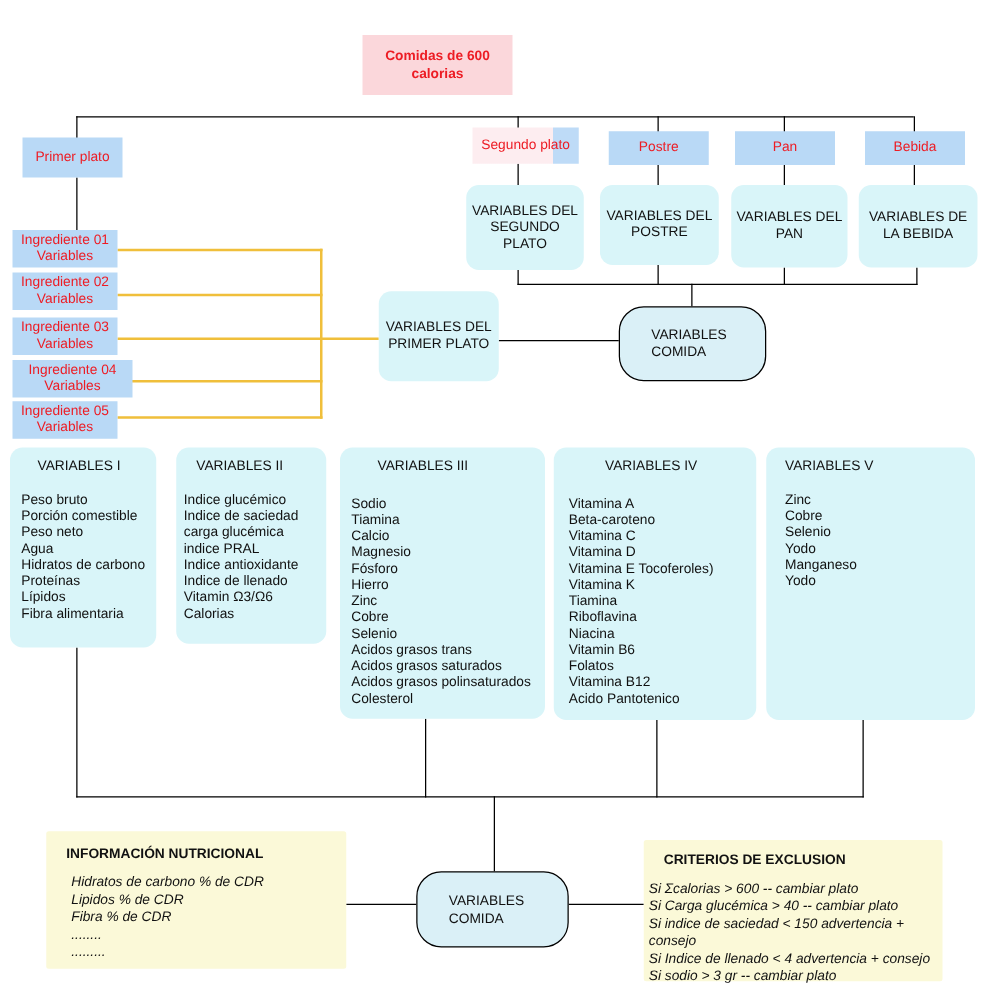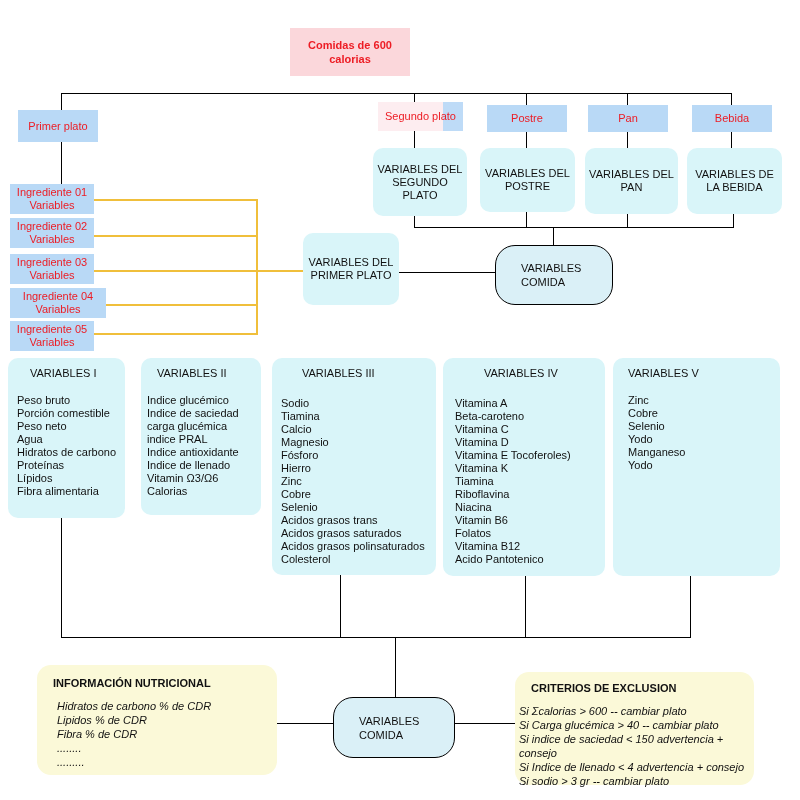--- a/index.html
+++ b/index.html
@@ -8,21 +8,21 @@
   .ln{position:absolute;background:#000;}
   .ln.o{background:#f0bf3b;}
   .bx{position:absolute;box-sizing:border-box;line-height:13px;}
   .ctr{display:flex;align-items:center;justify-content:center;text-align:center;}
   .col{flex-direction:column;}
   .blue{background:#b9d9f6;color:#ed1c24;}
   .pinkgrad{background:linear-gradient(to right,#fdedf0 0 76%,#bedbf7 76% 100%);color:#ed1c24;}
   .pink{background:#fbd7db;color:#ed1c24;font-weight:bold;}
   .cyan{background:#d9f5f9;border-radius:10px;}
   .cyanb{background:#daf0f7;border:1.4px solid #000;border-radius:20px;}
-  .yellow{background:#fbf9d8;border-radius:14px;}
+  .yellow{background:#fbf9d8;border-radius:2px;}
   .grp{padding-top:9px;}
   .grp-title{margin-bottom:14px;}
   .grp-items div{line-height:13px;}
   .vc{display:flex;flex-direction:column;justify-content:center;padding-left:25px;line-height:14px;}
   .ybox .hd{font-weight:bold;margin-bottom:9px;}
   .ybox .it{line-height:14px;font-style:italic;}
 </style>
 </head>
 <body>
 

